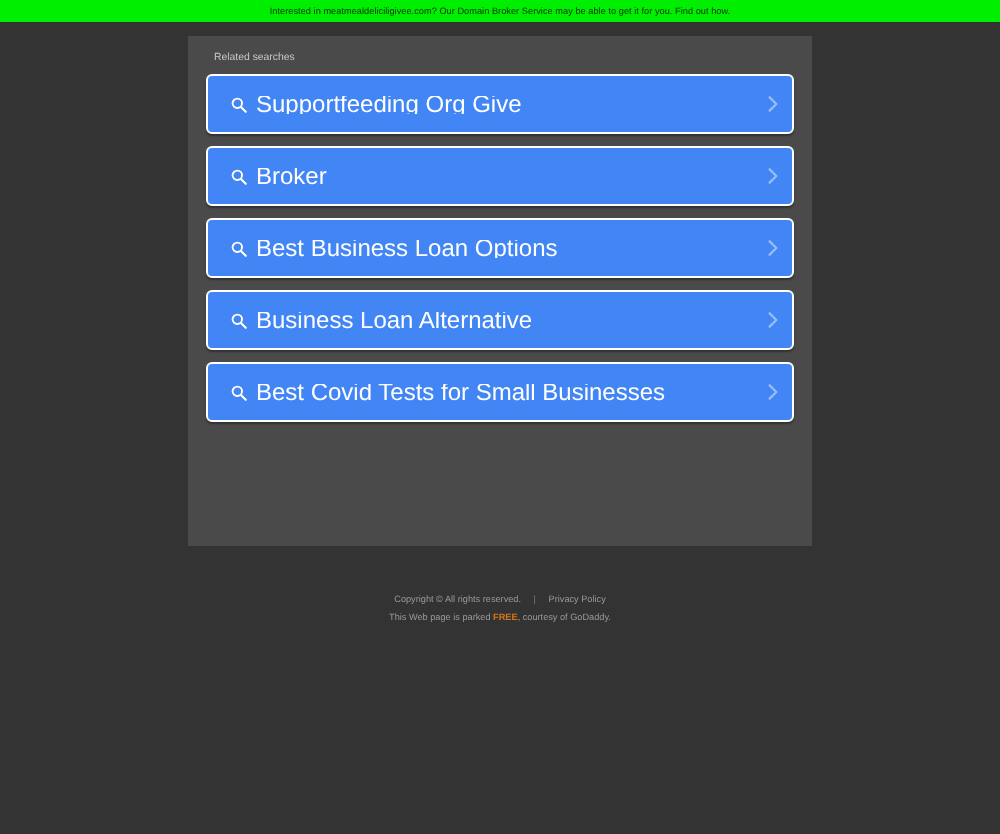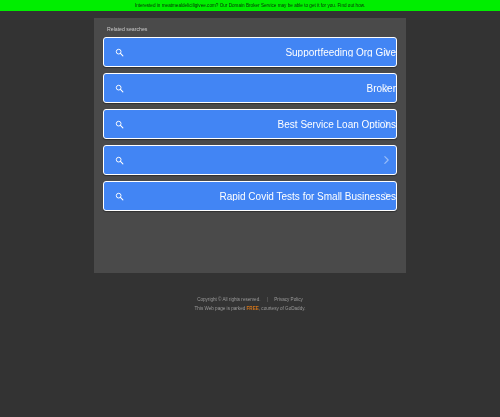--- a/index.html
+++ b/index.html
@@ -86,22 +86,22 @@
     flex: 0 0 auto;
     display: flex;
     align-items: center;
     justify-content: center;
   }
   .mag-icon svg {
     display: block;
   }
   .suggest-label {
     flex: 1 1 auto;
-    text-align: right;
-    font-size: 10px;
+    text-align: left;
+    font-size: 12px;
     line-height: 9px;
     color: #ffffff;
     white-space: nowrap;
     overflow: hidden;
   }
   .chevron {
     position: absolute;
     right: 7px;
     top: 50%;
     transform: translateY(-50%);
@@ -188,50 +188,51 @@
       </div>
 
 
       <div class="suggest-btn">
         <span class="mag-icon">
           <svg width="9" height="9" viewBox="0 0 16 16">
             <circle cx="6.5" cy="6.5" r="4.2" fill="none" stroke="#ffffff" stroke-width="1.7"></circle>
             <line x1="9.7" y1="9.7" x2="14" y2="14" stroke="#ffffff" stroke-width="1.9" stroke-linecap="round"></line>
           </svg>
         </span>
-        <span class="suggest-label">Best Service Loan Options</span>
-        <span class="chevron">
-          <svg width="5" height="9" viewBox="0 0 6 10">
-            <polyline points="1,1 5,5 1,9" fill="none" stroke="#ffffff" stroke-width="1.4" stroke-linecap="round" stroke-linejoin="round"></polyline>
-          </svg>
-        </span>
-      </div>
-
-      <div class="suggest-btn">
-        <span class="mag-icon">
-          <svg width="9" height="9" viewBox="0 0 16 16">
-            <circle cx="6.5" cy="6.5" r="4.2" fill="none" stroke="#ffffff" stroke-width="1.7"></circle>
-            <line x1="9.7" y1="9.7" x2="14" y2="14" stroke="#ffffff" stroke-width="1.9" stroke-linecap="round"></line>
-          </svg>
-        </span>
-        <span class="chevron">
-          <svg width="5" height="9" viewBox="0 0 6 10">
-            <polyline points="1,1 5,5 1,9" fill="none" stroke="#ffffff" stroke-width="1.4" stroke-linecap="round" stroke-linejoin="round"></polyline>
-          </svg>
-        </span>
-      </div>
-
-      <div class="suggest-btn">
-        <span class="mag-icon">
-          <svg width="9" height="9" viewBox="0 0 16 16">
-            <circle cx="6.5" cy="6.5" r="4.2" fill="none" stroke="#ffffff" stroke-width="1.7"></circle>
-            <line x1="9.7" y1="9.7" x2="14" y2="14" stroke="#ffffff" stroke-width="1.9" stroke-linecap="round"></line>
-          </svg>
-        </span>
-        <span class="suggest-label">Rapid Covid Tests for Small Businesses</span>
+        <span class="suggest-label">Best Business Loan Options</span>
+        <span class="chevron">
+          <svg width="5" height="9" viewBox="0 0 6 10">
+            <polyline points="1,1 5,5 1,9" fill="none" stroke="#ffffff" stroke-width="1.4" stroke-linecap="round" stroke-linejoin="round"></polyline>
+          </svg>
+        </span>
+      </div>
+
+      <div class="suggest-btn">
+        <span class="mag-icon">
+          <svg width="9" height="9" viewBox="0 0 16 16">
+            <circle cx="6.5" cy="6.5" r="4.2" fill="none" stroke="#ffffff" stroke-width="1.7"></circle>
+            <line x1="9.7" y1="9.7" x2="14" y2="14" stroke="#ffffff" stroke-width="1.9" stroke-linecap="round"></line>
+          </svg>
+        </span>
+        <span class="suggest-label">Business Loan Alternative</span>
+        <span class="chevron">
+          <svg width="5" height="9" viewBox="0 0 6 10">
+            <polyline points="1,1 5,5 1,9" fill="none" stroke="#ffffff" stroke-width="1.4" stroke-linecap="round" stroke-linejoin="round"></polyline>
+          </svg>
+        </span>
+      </div>
+
+      <div class="suggest-btn">
+        <span class="mag-icon">
+          <svg width="9" height="9" viewBox="0 0 16 16">
+            <circle cx="6.5" cy="6.5" r="4.2" fill="none" stroke="#ffffff" stroke-width="1.7"></circle>
+            <line x1="9.7" y1="9.7" x2="14" y2="14" stroke="#ffffff" stroke-width="1.9" stroke-linecap="round"></line>
+          </svg>
+        </span>
+        <span class="suggest-label">Best Covid Tests for Small Businesses</span>
         <span class="chevron">
           <svg width="5" height="9" viewBox="0 0 6 10">
             <polyline points="1,1 5,5 1,9" fill="none" stroke="#ffffff" stroke-width="1.4" stroke-linecap="round" stroke-linejoin="round"></polyline>
           </svg>
         </span>
       </div>
 
     </div>
   </div>
 

